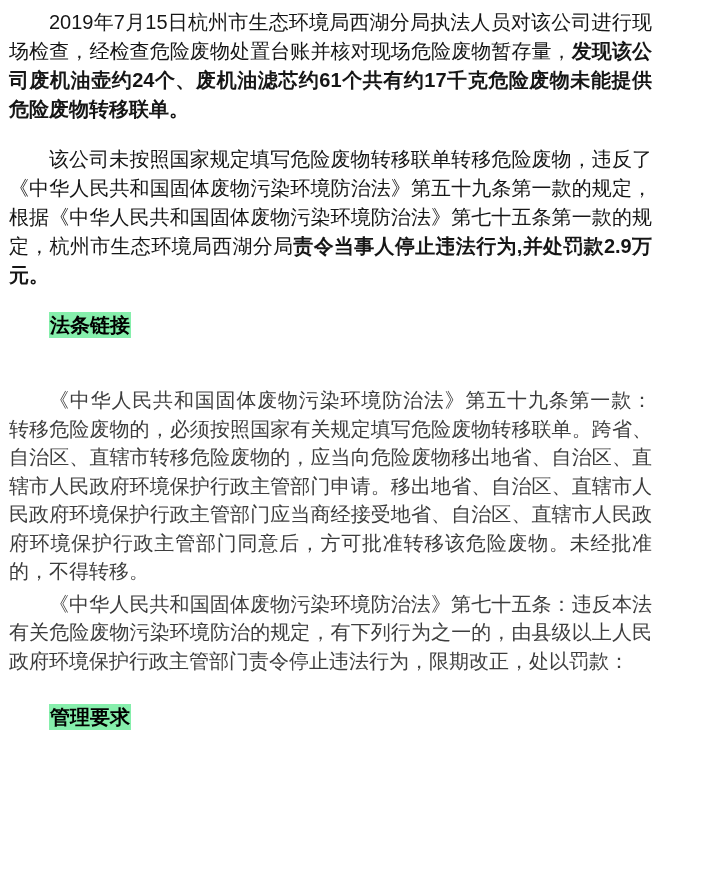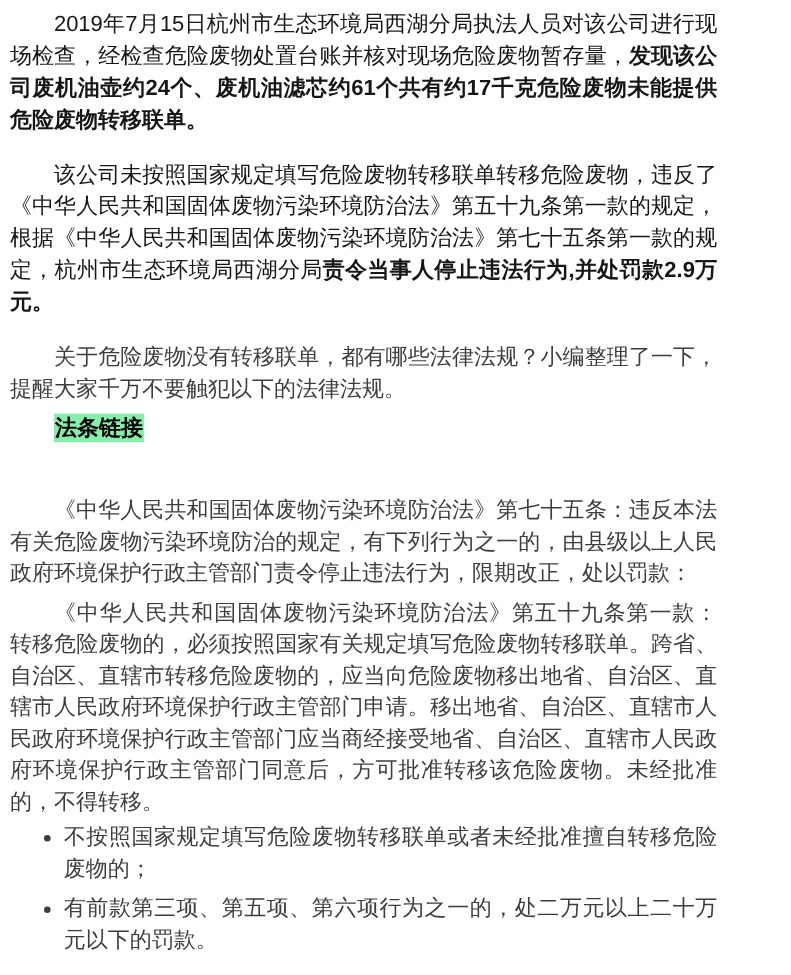--- a/index.html
+++ b/index.html
@@ -70,28 +70,23 @@
 </style>
 </head>
 <body>
 
 <div class="page">
 
   <p class="case-para p1"><span>2019年7月15日杭州市生态环境局西湖分局执法人员对该公司进行现场检查，经检查危险废物处置台账并核对现场危险废物暂存量，</span><strong>发现该公司废机油壶约24个、废机油滤芯约61个共有约17千克危险废物未能提供危险废物转移联单。</strong></p>
 
   <p class="case-para p2"><span>该公司未按照国家规定填写危险废物转移联单转移危险废物，违反了《中华人民共和国固体废物污染环境防治法》第五十九条第一款的规定，根据《中华人民共和国固体废物污染环境防治法》第七十五条第一款的规定，杭州市生态环境局西湖分局</span><strong>责令当事人停止违法行为,并处罚款2.9万元。</strong></p>
 
-  <p class="note-para"><span>关于危险废物没有转移联单，都有哪些法律法规？小编整理了一下，提醒大家千万不要触犯以下的法律法规。</span></p>
 
   <p class="heading-para heading-law"><mark class="hl">法条链接</mark></p>
 
+  <p class="legal-para legal1"><span>《中华人民共和国固体废物污染环境防治法》第五十九条第一款： 转移危险废物的，必须按照国家有关规定填写危险废物转移联单。跨省、自治区、直辖市转移危险废物的，应当向危险废物移出地省、自治区、直辖市人民政府环境保护行政主管部门申请。移出地省、自治区、直辖市人民政府环境保护行政主管部门应当商经接受地省、自治区、直辖市人民政府环境保护行政主管部门同意后，方可批准转移该危险废物。未经批准的，不得转移。</span></p>
+
   <p class="legal-para legal2"><span>《中华人民共和国固体废物污染环境防治法》第七十五条：违反本法有关危险废物污染环境防治的规定，有下列行为之一的，由县级以上人民政府环境保护行政主管部门责令停止违法行为，限期改正，处以罚款：</span></p>
 
-  <p class="legal-para legal1"><span>《中华人民共和国固体废物污染环境防治法》第五十九条第一款： 转移危险废物的，必须按照国家有关规定填写危险废物转移联单。跨省、自治区、直辖市转移危险废物的，应当向危险废物移出地省、自治区、直辖市人民政府环境保护行政主管部门申请。移出地省、自治区、直辖市人民政府环境保护行政主管部门应当商经接受地省、自治区、直辖市人民政府环境保护行政主管部门同意后，方可批准转移该危险废物。未经批准的，不得转移。</span></p>
 
-  <ul class="law-list">
-    <li>不按照国家规定填写危险废物转移联单或者未经批准擅自转移危险废物的；</li>
-    <li>有前款第三项、第五项、第六项行为之一的，处二万元以上二十万元以下的罚款。</li>
-  </ul>
-
-  <p class="heading-para heading-mgmt"><mark class="hl">第七十五条</mark></p>
+  <p class="heading-para heading-mgmt"><mark class="hl">管理要求</mark></p>
 
 </div>
 
 </body></html>

